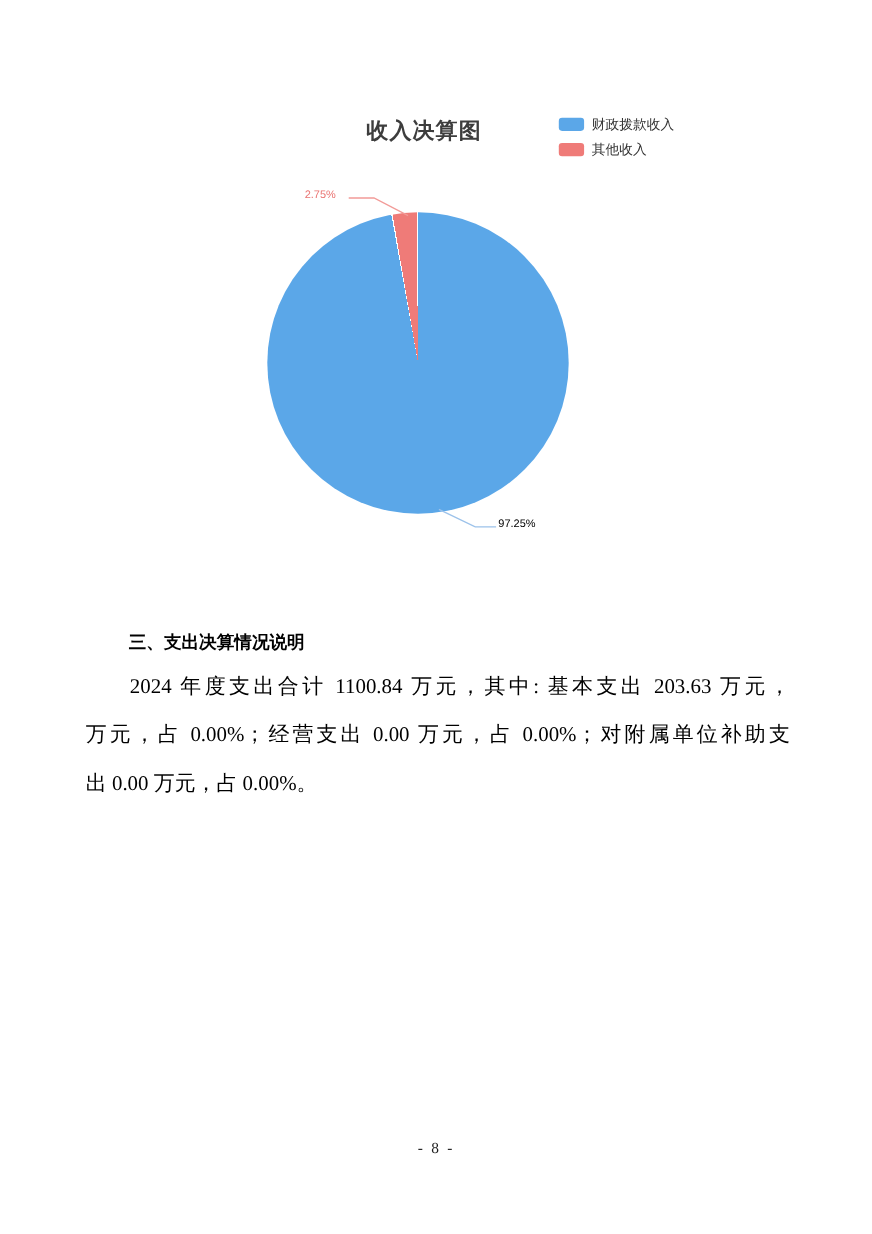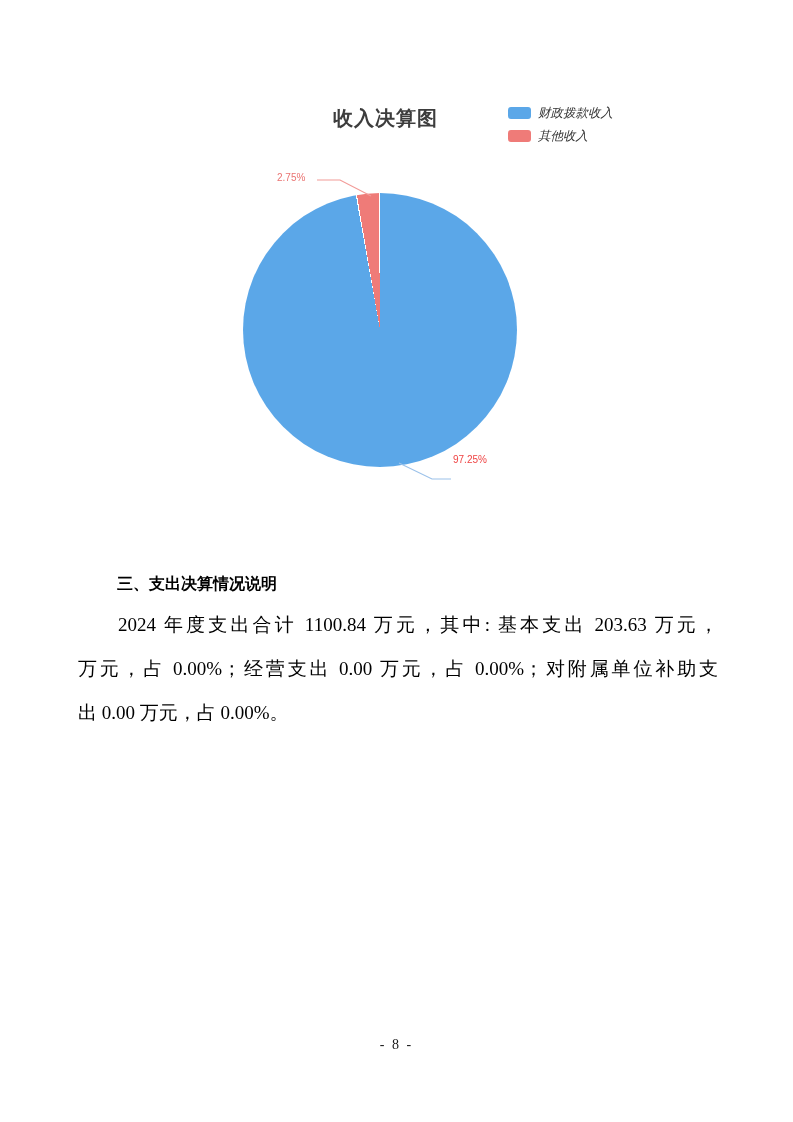--- a/index.html
+++ b/index.html
@@ -29,21 +29,20 @@
     left: 508px; top: 106px;
     display: flex;
     flex-direction: column;
     gap: 9px;
   }
   .legend-item {
     display: flex;
     align-items: center;
     gap: 7px;
     height: 14px;
-    font-style: italic;
   }
   .swatch {
     width: 23px; height: 12px;
     border-radius: 3px;
     flex: 0 0 auto;
   }
   .sw-blue { background: #5BA7E8; }
   .sw-red  { background: #EF7B78; }
   .legend-label {
     font-family: "Liberation Sans", "DejaVu Sans", sans-serif;
@@ -69,21 +68,21 @@
     width: 793px; height: 1122px;
     pointer-events: none;
   }
   .pie-label {
     position: absolute;
     font-family: Liberation Sans, sans-serif;
     font-size: 10px;
     white-space: nowrap;
   }
   .pie-label-other  { left: 277px; top: 172px; color: #EA7472; }
-  .pie-label-fiscal { left: 453px; top: 454px; color: #ef4444; }
+  .pie-label-fiscal { left: 453px; top: 471px; color: #000000; }
 
   
   .section-heading {
     position: absolute;
     left: 117px; top: 574px;
     font-family: "Liberation Sans", "DejaVu Sans", sans-serif;
     font-size: 16px;
     font-weight: 700;
     color: #000000;
     white-space: nowrap;

